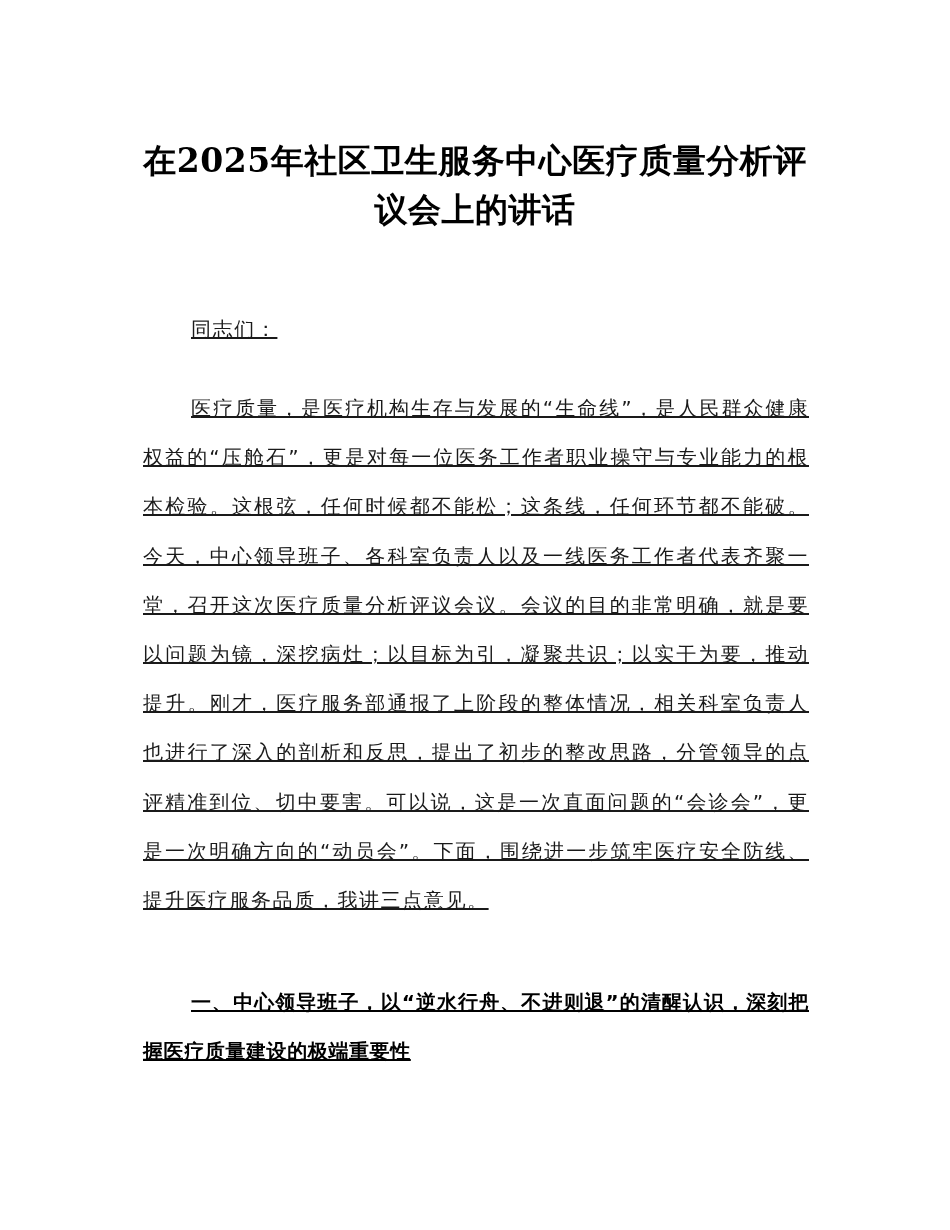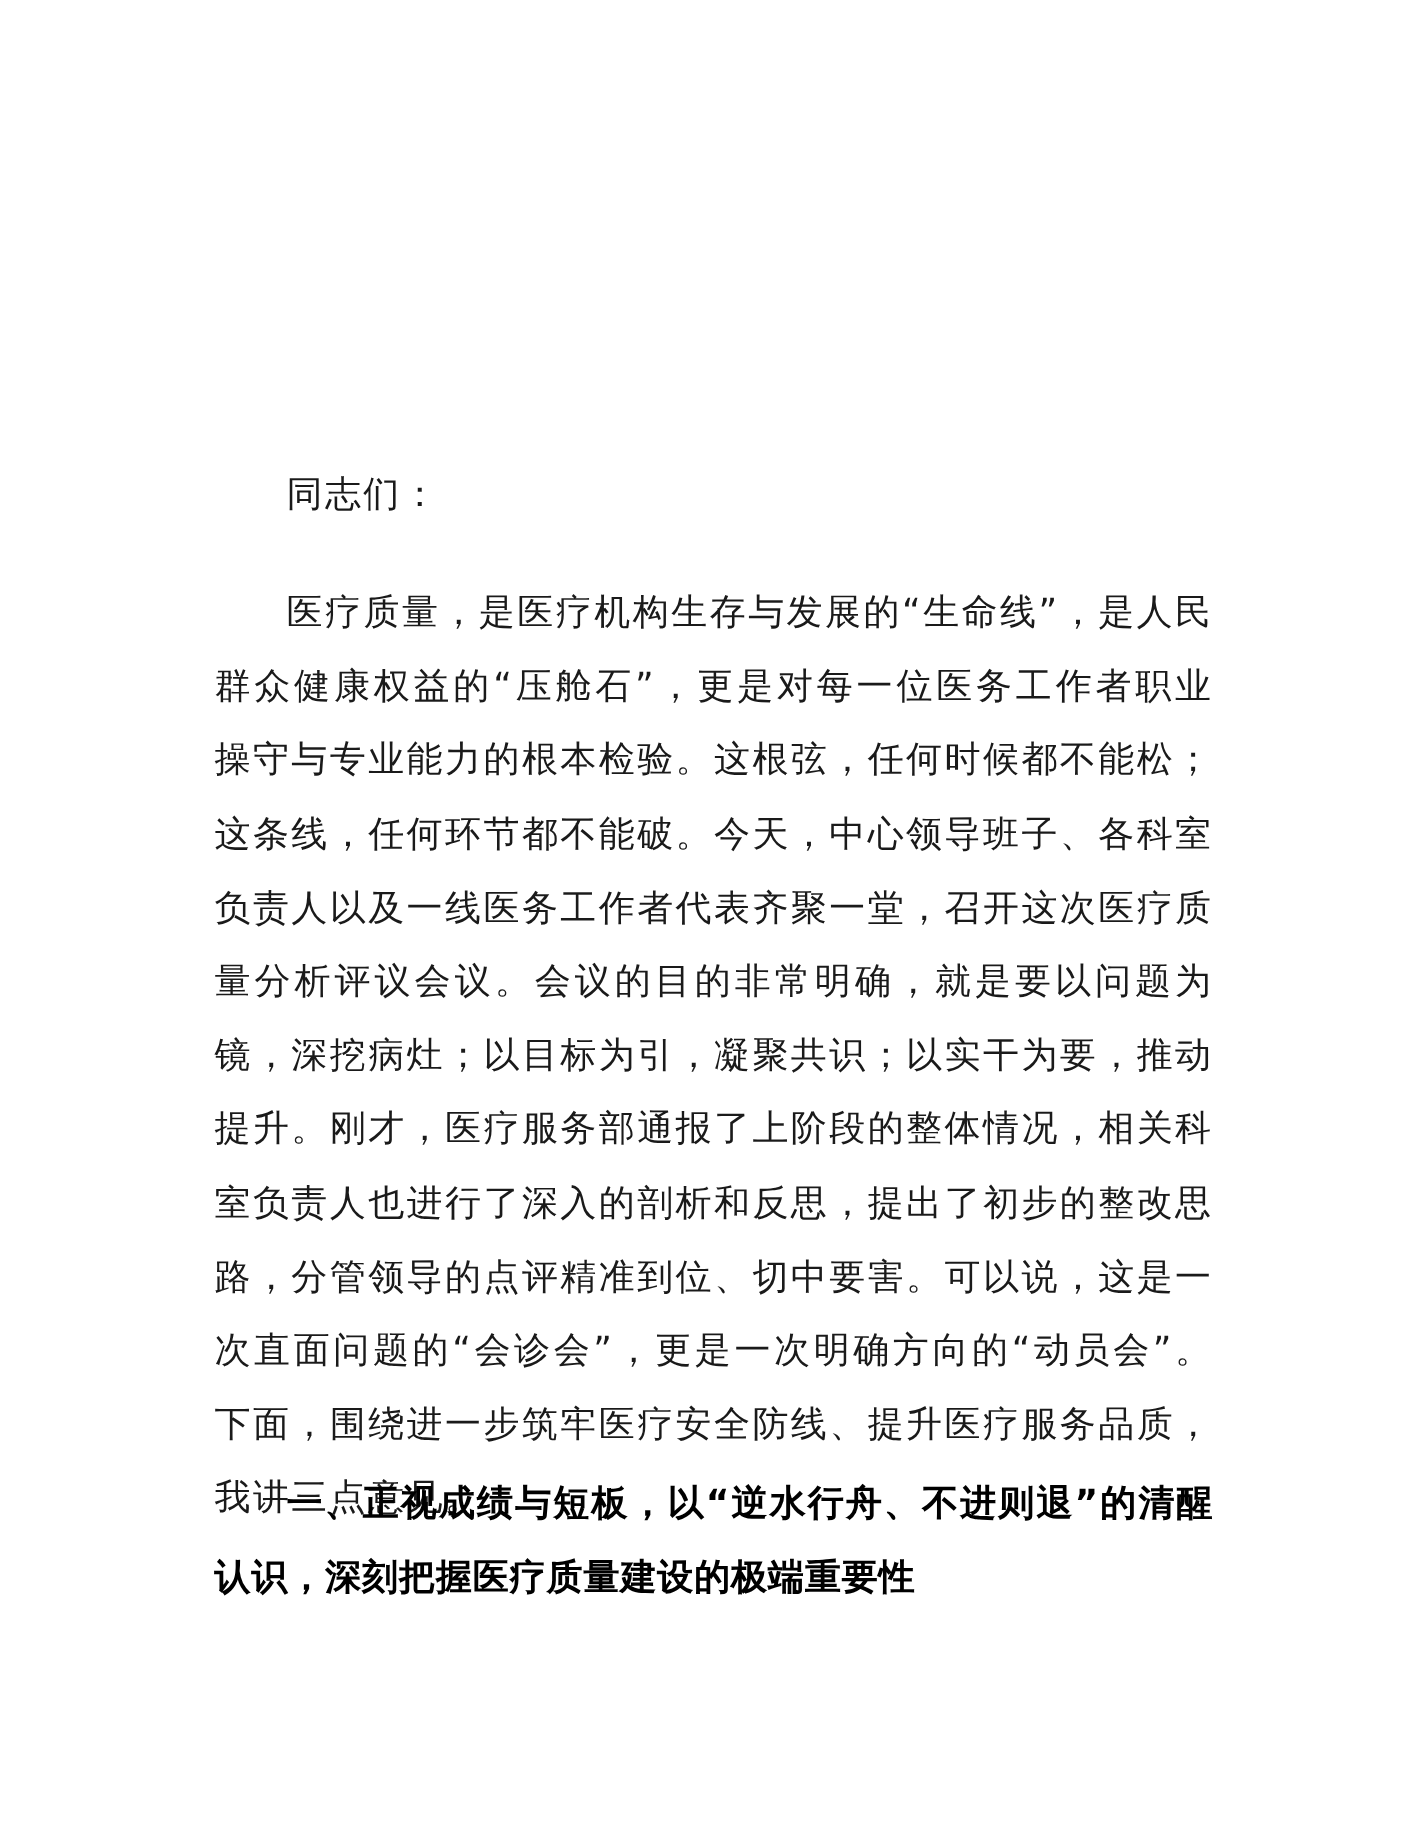--- a/index.html
+++ b/index.html
@@ -11,35 +11,37 @@
   .title {
     position: absolute; left: 130px; width: 690px; top: 114px;
     text-align: center;
     font-family: "DejaVu Serif", "Liberation Serif", serif;
     font-weight: bold; font-size: 33px; line-height: 49px;
     color: #000; letter-spacing: 0.5px;
   }
   .body-text {
     position: absolute; left: 143px; width: 666px;
     font-family: "DejaVu Sans", "Liberation Sans", sans-serif;
-    font-size: 24px; line-height: 49.2px; color: #1a1a1a;
+    font-size: 20px; line-height: 49.2px; color: #1a1a1a;
     text-align: justify; text-justify: inter-character;
     letter-spacing: 1.6px;
     margin: 0;
+    text-decoration: underline;
   }
   .salutation { top: 305px; text-indent: 48px; }
   .para1 { top: 384px; text-indent: 48px; }
   .heading1 {
     top: 978px; text-indent: 48px;
     font-weight: bold; color: #000; letter-spacing: 0.6px;
   }
 </style>
 </head>
 <body>
 
 <div class="page">
+  <h1 class="title">在2025年社区卫生服务中心医疗质量分析评议会上的讲话</h1>
 
   <p class="body-text salutation">同志们：</p>
 
   <p class="body-text para1">医疗质量，是医疗机构生存与发展的“生命线”，是人民群众健康权益的“压舱石”，更是对每一位医务工作者职业操守与专业能力的根本检验。这根弦，任何时候都不能松；这条线，任何环节都不能破。今天，中心领导班子、各科室负责人以及一线医务工作者代表齐聚一堂，召开这次医疗质量分析评议会议。会议的目的非常明确，就是要以问题为镜，深挖病灶；以目标为引，凝聚共识；以实干为要，推动提升。刚才，医疗服务部通报了上阶段的整体情况，相关科室负责人也进行了深入的剖析和反思，提出了初步的整改思路，分管领导的点评精准到位、切中要害。可以说，这是一次直面问题的“会诊会”，更是一次明确方向的“动员会”。下面，围绕进一步筑牢医疗安全防线、提升医疗服务品质，我讲三点意见。</p>
 
-  <p class="body-text heading1">一、正视成绩与短板，以“逆水行舟、不进则退”的清醒认识，深刻把握医疗质量建设的极端重要性</p>
+  <p class="body-text heading1">一、中心领导班子，以“逆水行舟、不进则退”的清醒认识，深刻把握医疗质量建设的极端重要性</p>
 </div>
 
 </body></html>

